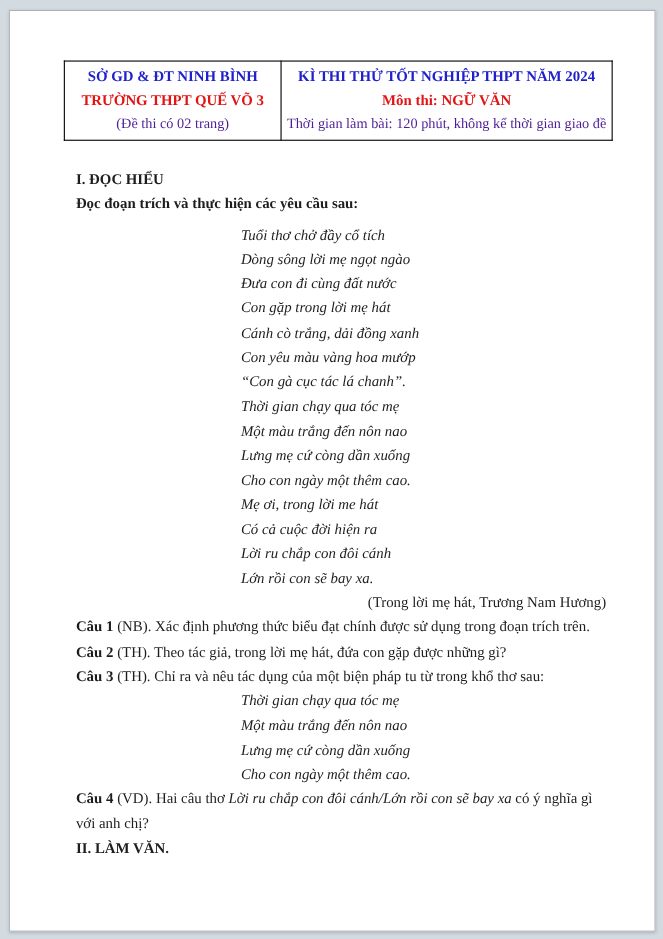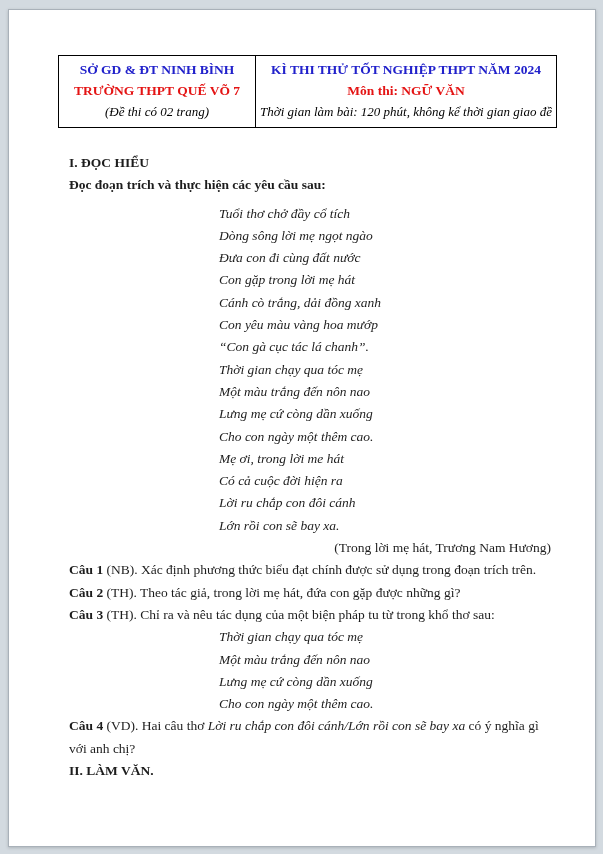--- a/index.html
+++ b/index.html
@@ -36,21 +36,21 @@
     border: 1px solid #000;
     text-align: center;
     vertical-align: middle;
     padding: 3px 4px 5px 4px;
     line-height: 21px;
   }
   td.cell-left  { width: 188px; }
   td.cell-right { width: 292px; }
   .t-blue { color: #2121cb; font-weight: bold; }
   .t-red  { color: #e41414; font-weight: bold; }
-  .t-note { font-style: italic; font-size: 13px; color: #000000; }
+  .t-note { font-size: 13px; color: #4c1d95; }
   
   .body-block { margin-top: 24px; }
   .para  { margin-left: 11px; }
   .heading { font-weight: bold; }
   .instruction { font-weight: bold; }
   .poem { font-style: italic; margin-left: 161px; margin-top: 6px; }
   .poem-line { white-space: nowrap; }
   .citation { text-align: right; padding-right: 3px; }
   .q-label { font-weight: bold; }
   .q-quote { font-style: italic; }
@@ -69,21 +69,21 @@
 <body>
 
 <div class="page">
   <div class="content">
 
     <table class="header-table">
       <tbody>
           <tr>
         <td class="cell-left">
           <div class="t-blue">SỞ GD &amp; ĐT NINH BÌNH</div>
-          <div class="t-red">TRƯỜNG THPT QUẾ VÕ 7</div>
+          <div class="t-red">TRƯỜNG THPT QUẾ VÕ 3</div>
           <div class="t-note">(Đề thi có 02 trang)</div>
         </td>
         <td class="cell-right">
           <div class="t-blue">KÌ THI THỬ TỐT NGHIỆP THPT NĂM 2024</div>
           <div class="t-red">Môn thi: NGỮ VĂN</div>
           <div class="t-note">Thời gian làm bài: 120 phút, không kể thời gian giao đề</div>
         </td>
       </tr>
     </tbody>
       </table>

